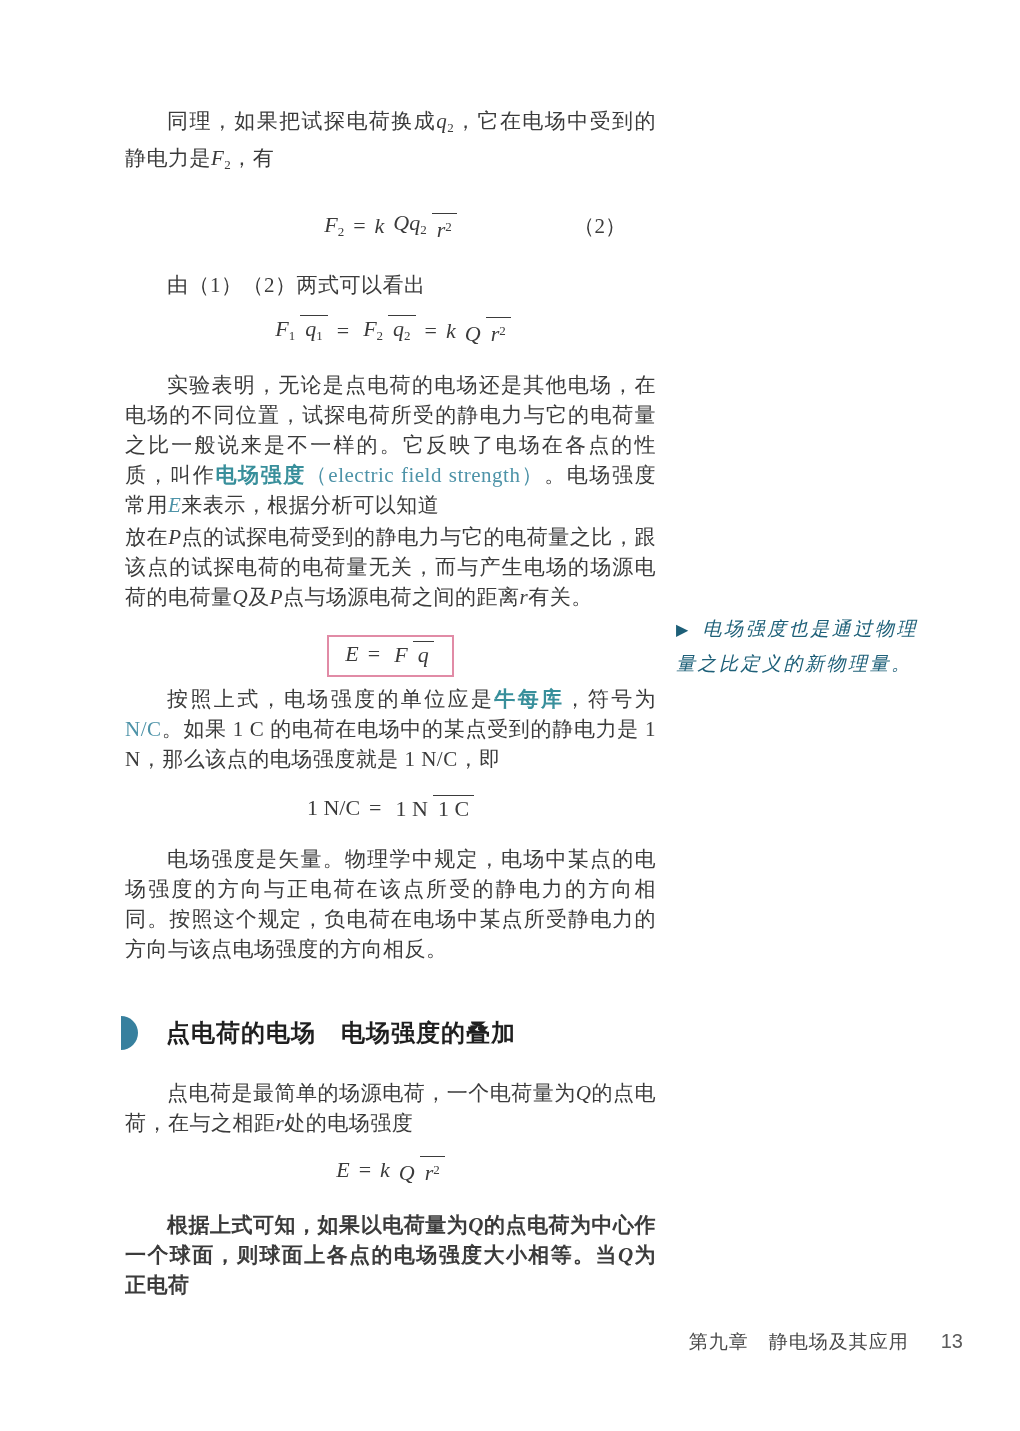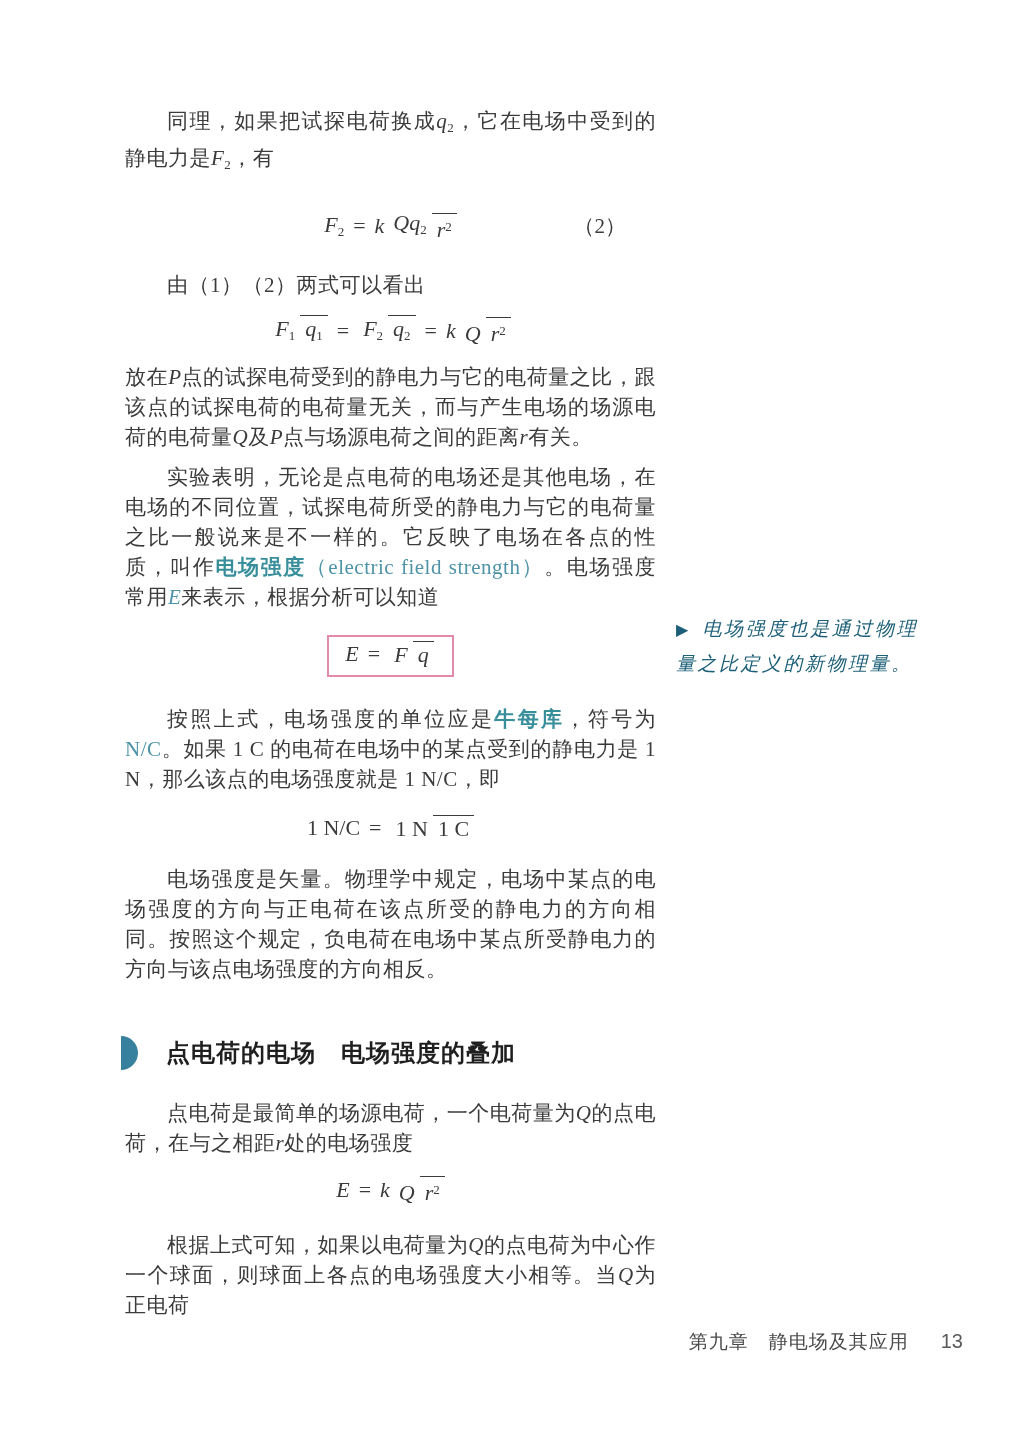--- a/index.html
+++ b/index.html
@@ -44,26 +44,26 @@
   .frac .num {display:block; padding:0 5px; line-height:25px;}
   .frac .den {display:block; padding:0 5px; line-height:25px; border-top:1.5px solid var(--body-text,#3b3b3b);}
   .eqlabel {position:absolute; right:30px; font-size:21px;}
 
   #eq2    {margin:20px 0 0; height:52px;}
   #p2     {margin-top:18px;}
   #eqr    {margin-top:2px;  height:58px;}
   #p3     {margin-top:2px;}
   #p4     {margin-top:10px;}
   #eqE-row{margin-top:16px; height:56px;}
-  #p5     {margin-top:20px;}
+  #p5     {}
   #eqNC   {margin-top:8px;  height:52px;}
   #p6     {margin-top:10px;}
   #p7     {margin-top:28px;}
   #eqQ    {margin-top:6px;  height:52px;}
-  #p8     {margin-top:14px;}
+  #p8     {margin-top:14px;font-weight:bold;}
 
   .box {
     border:2px solid var(--box-border,#e18ba6);
     padding:4px 18px 8px 16px;
     display:flex; align-items:center;
   }
 
   
   .section-header {margin-top:52px; display:flex; align-items:center;}
   .bullet {
@@ -133,23 +133,23 @@
         <span class="den"><i>q</i><sub>2</sub></span>
       </span>
       <span class="rel">=</span>
       <i class="coef">k</i>
       <span class="frac">
         <span class="num"><i>Q</i></span>
         <span class="den"><i>r</i><sup>2</sup></span>
       </span>
     </div>
 
+    <p class="body indent" id="p4"><span>实验表明，无论是点电荷的电场还是其他电场，在电场的不同位置，试探电荷所受的静电力与它的电荷量之比一般说来是不一样的。它反映了电场在各点的性质，叫作</span><span class="term">电场强度</span><span class="teal">（electric field strength）</span><span>。电场强度常用</span><i class="teal">E</i><span>来表示，根据分析可以知道</span></p>
+
     <p class="body" id="p3"><span>放在</span><i>P</i><span>点的试探电荷受到的静电力与它的电荷量之比，跟该点的试探电荷的电荷量无关，而与产生电场的场源电荷的电荷量</span><i>Q</i><span>及</span><i>P</i><span>点与场源电荷之间的距离</span><i>r</i><span>有关。</span></p>
-
-    <p class="body indent" id="p4"><span>实验表明，无论是点电荷的电场还是其他电场，在电场的不同位置，试探电荷所受的静电力与它的电荷量之比一般说来是不一样的。它反映了电场在各点的性质，叫作</span><span class="term">电场强度</span><span class="teal">（electric field strength）</span><span>。电场强度常用</span><i class="teal">E</i><span>来表示，根据分析可以知道</span></p>
 
     <div class="eqrow" id="eqE-row">
       <div class="box">
         <i>E</i>
         <span class="rel">=</span>
         <span class="frac">
           <span class="num"><i>F</i></span>
           <span class="den"><i>q</i></span>
         </span>
       </div>

